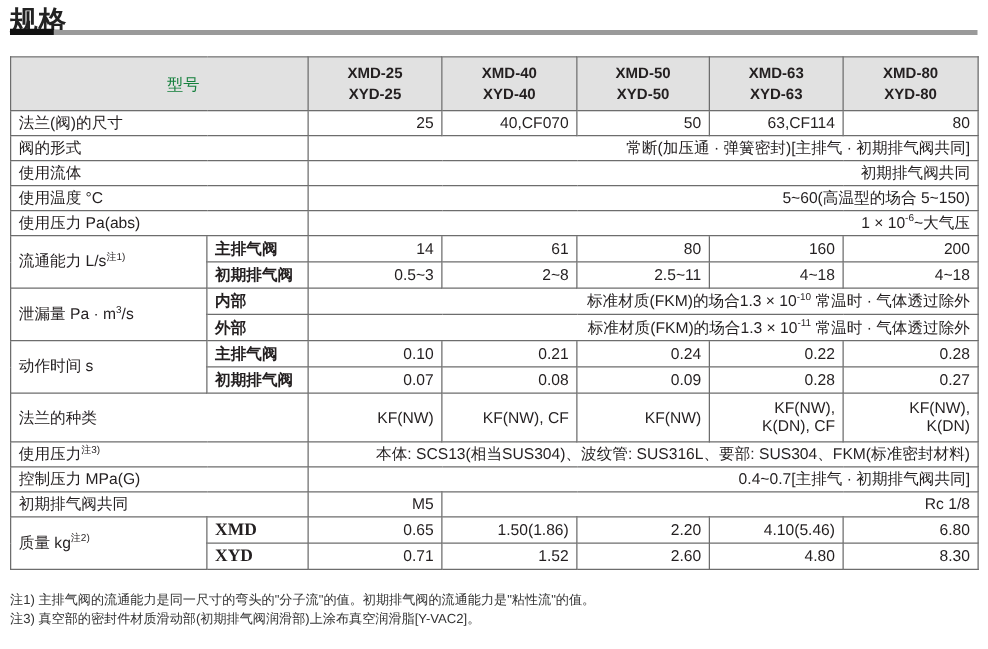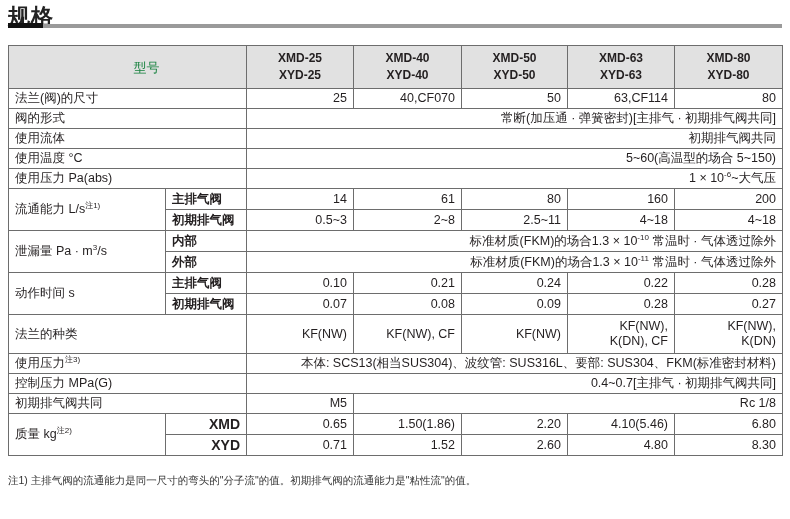--- a/index.html
+++ b/index.html
@@ -43,21 +43,21 @@
     font-weight: bold;
     font-size: 12px;
     line-height: 17px;
     text-align: center;
   }
   table.spec tr.head td.model-label {
     font-weight: normal; font-size: 13px; color: #15803d; padding-left: 44px;
   }
   td.lbl { font-weight: normal; }
   td.sub { font-weight: bold; margin-top: 12px; }
-  td.subbold { font-weight: bold; font-size: 14px; text-align: right; }
+  td.subbold { font-weight: bold; font-size: 14px; text-align: left; font-family: Liberation Serif, serif; }
   tr.tall td { height: 38px; line-height: 15px; }
   tr.mid td { height: 20px; }
   sup { font-size: 8px; vertical-align: 5px; line-height: 0; }
   .notes {
     position: absolute; left: 8px; top: 473px;
     font-size: 10.5px; line-height: 14.5px; color: #333;
   }
 </style>
 </head>
 <body>
@@ -202,13 +202,14 @@
     <td class="c">1.52</td>
     <td class="c">2.60</td>
     <td class="c">4.80</td>
     <td class="c">8.30</td>
   </tr>
 </tbody>
   </table>
 
 <div class="notes">
   <div>注1) 主排气阀的流通能力是同一尺寸的弯头的"分子流"的值。初期排气阀的流通能力是"粘性流"的值。</div>
+  <div>注3) 真空部的密封件材质滑动部(初期排气阀润滑部)上涂布真空润滑脂[Y-VAC2]。</div>
 </div>
 
 </body></html>

